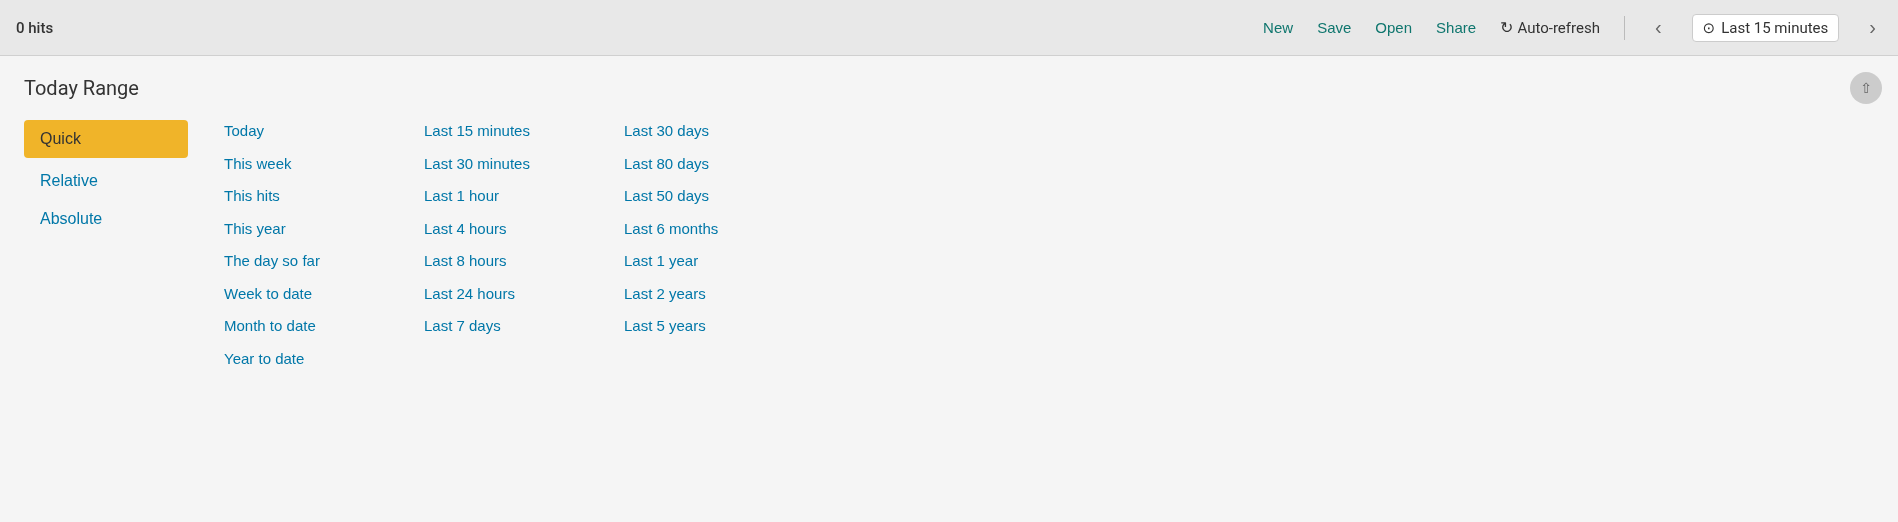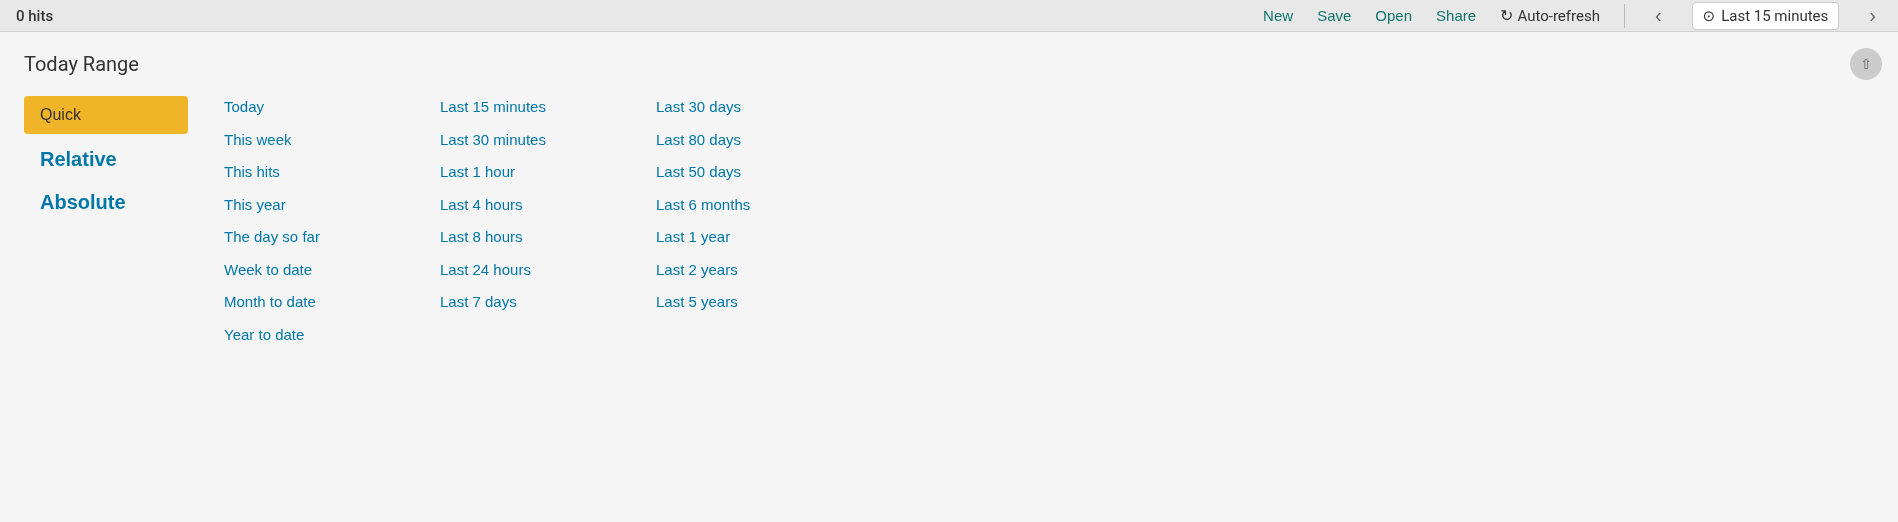--- a/index.html
+++ b/index.html
@@ -10,21 +10,21 @@
       min-height: 522px;
     }
 
     
     .toolbar {
       display: flex;
       align-items: center;
       background: #e8e8e8;
       padding: 8px 16px;
       border-bottom: 1px solid #d0d0d0;
-      height: 32px;
+      height: 56px;
     }
     .toolbar-hits {
       font-size: 15px;
       font-weight: 500;
       color: #333;
       flex: 0 0 auto;
     }
     .toolbar-spacer { flex: 1; }
     .toolbar-actions {
       display: flex;
@@ -104,34 +104,33 @@
       font-size: 16px;
       font-weight: 500;
       padding: 10px 16px;
       border-radius: 4px;
       cursor: pointer;
       border: none;
       text-align: left;
       width: 164px;
     }
     .nav-item-link {
-      font-size: 20px;
+      font-size: 16px;
       color: #0077a8;
       cursor: pointer;
       padding: 6px 0 6px 16px;
       background: none;
       border: none;
       text-align: left;
-      font-weight: bold;
     }
 
     
     .quick-options {
       display: flex;
-      gap: 16px;
+      gap: 0;
       flex: 1;
     }
     .quick-col {
       display: flex;
       flex-direction: column;
       gap: 10px;
       padding: 0 20px;
       min-width: 200px;
     }
     .quick-link {

